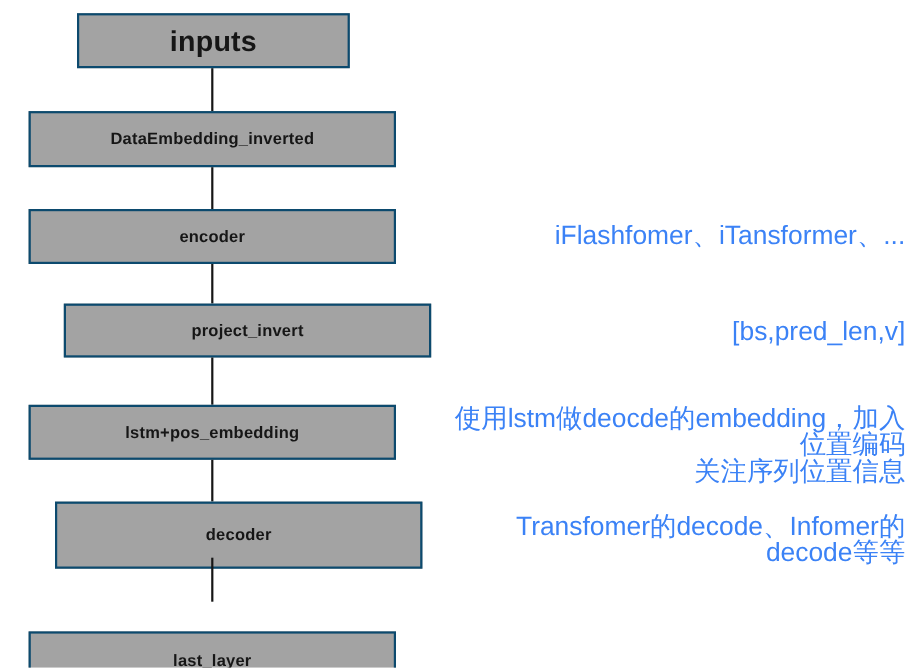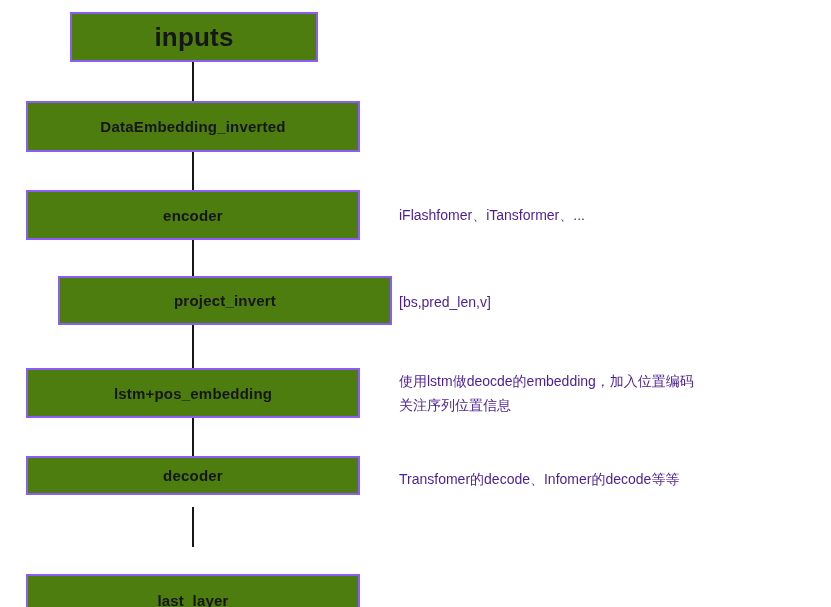--- a/index.html
+++ b/index.html
@@ -9,22 +9,22 @@
   .canvas {
     position: relative;
     width: 831px;
     height: 607px;
     background: #ffffff;
     overflow: hidden;
   }
 
   .node {
     position: absolute;
-    background: #4d7c0f;
-    border: 2px solid #8b5cf6;
+    background: #a3a3a3;
+    border: 2px solid #0c4a6e;
     display: flex;
     align-items: center;
     justify-content: center;
     color: #161616;
   }
   .node-label {
     font-weight: bold;
     color: #161616;
     letter-spacing: 0.2px;
     white-space: nowrap;
@@ -34,44 +34,45 @@
   .n-inputs   { left: 70px;  top: 12px;  width: 248px; height: 50px; }
   .n-inputs .node-label { font-size: 26px; }
 
   .col-box { left: 26px; width: 334px; }
   .col-box .node-label { font-size: 15px; }
 
   .n-embed    { top: 101px; height: 51px; }
   .n-encoder  { top: 190px; height: 50px; }
   .n-project  { top: 276px; height: 49px; margin-left: 32px; }
   .n-lstm     { top: 368px; height: 50px; }
-  .n-decoder  { top: 456px; height: 39px; }
+  .n-decoder  { top: 456px; height: 61px; margin-left: 24px; }
   .n-last     { top: 574px; height: 52px; }
 
   .connector {
     position: absolute;
     left: 192px;
     width: 2px;
     background: #161616;
   }
   .c0 { top: 62px;  height: 39px; }
   .c1 { top: 152px; height: 38px; }
   .c2 { top: 240px; height: 36px; }
   .c3 { top: 325px; height: 43px; }
   .c4 { top: 418px; height: 38px; }
   .c5 { top: 507px; height: 40px; }
 
   .annotation {
     position: absolute;
     left: 399px;
     right: 8px;
-    color: #4c1d95;
-    font-size: 14px;
+    color: #3b82f6;
+    font-size: 24px;
     line-height: 24px;
     white-space: pre-line;
+    text-align: right;
   }
   .a-encoder { top: 203px; }
   .a-project { top: 290px; }
   .a-lstm    { top: 369px; }
   .a-decoder { top: 467px; }
   .a-last    { top: 561px; }
 </style>
 </head>
 <body>
 

